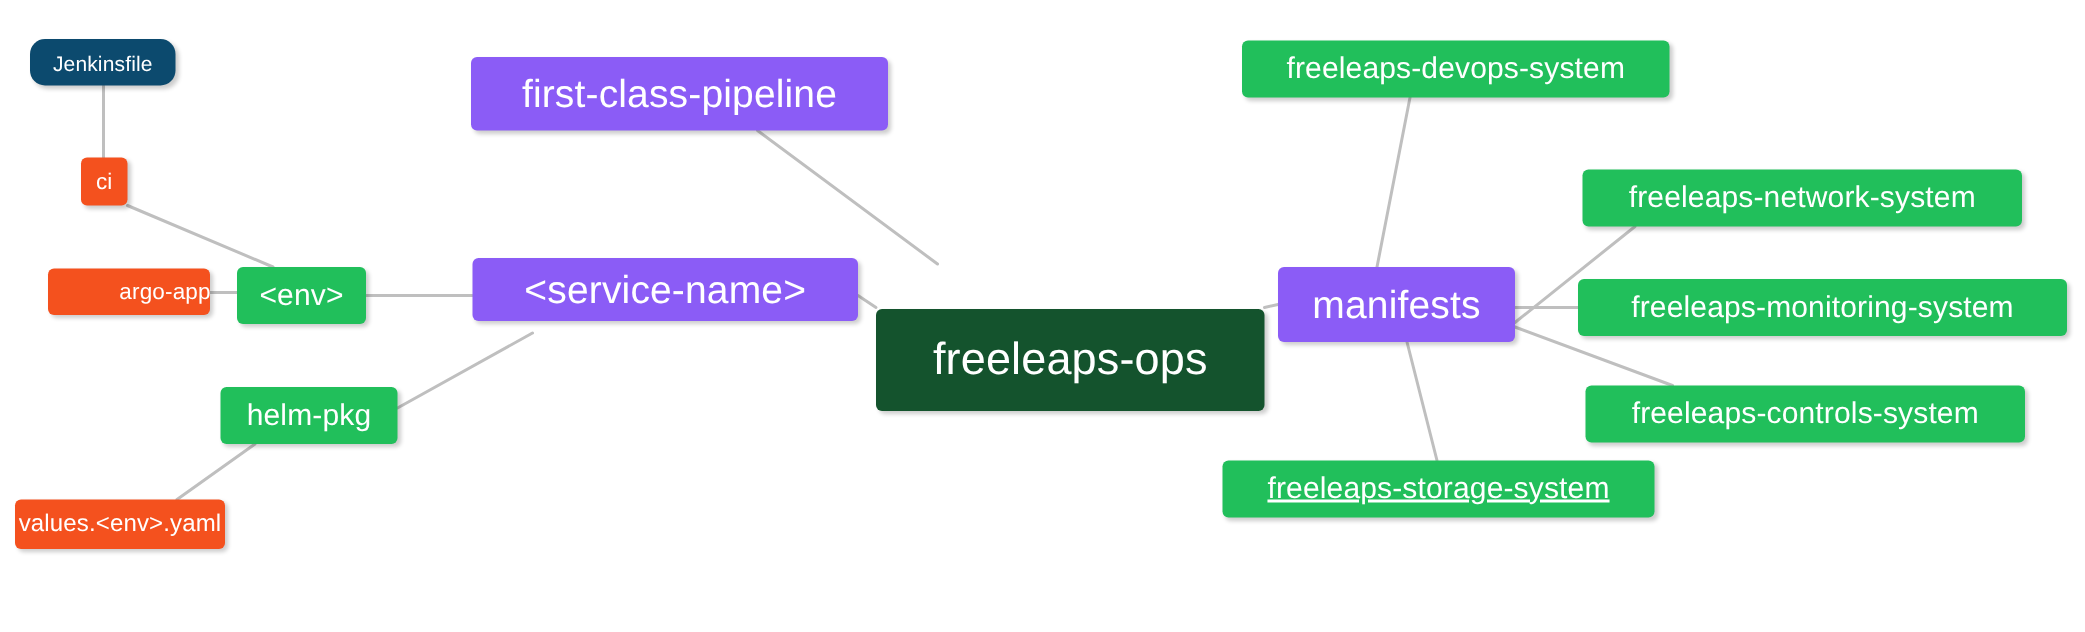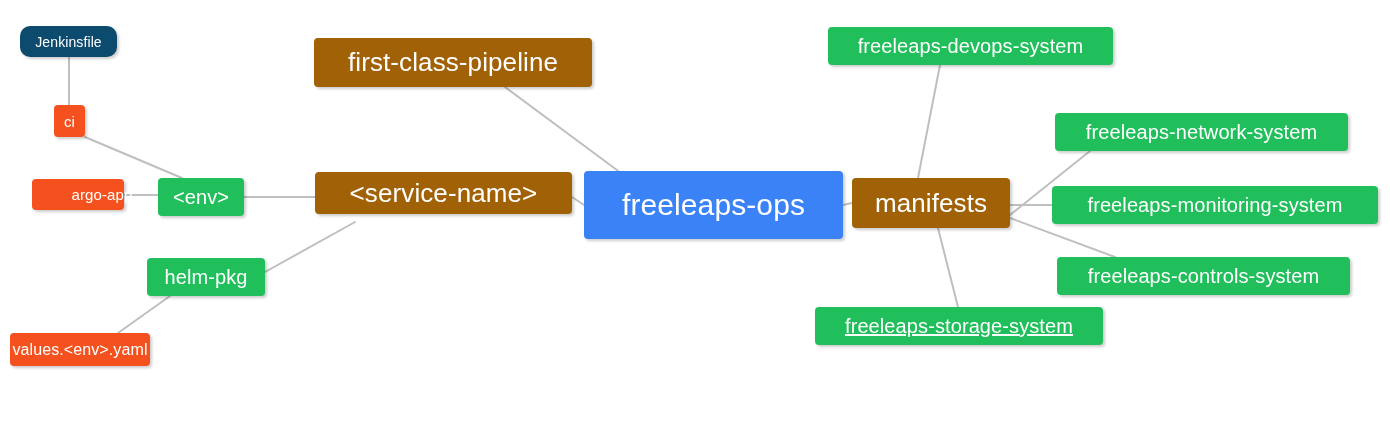--- a/index.html
+++ b/index.html
@@ -24,22 +24,22 @@
     box-sizing:border-box;
     display:flex;
     align-items:center;
     justify-content:center;
     border-radius:4px;
     color:#ffffff;
     white-space:nowrap;
     box-shadow:2px 2px 3px rgba(0,0,0,0.20);
     letter-spacing:0.1px;
   }
-  .n-root   {background:#3b82f6;}
-  .n-blue   {background:#a16207;}
+  .n-root   {background:#14532d;margin-top:35px;}
+  .n-blue   {background:#8b5cf6;}
   .n-green  {background:#21bf5b;}
   .n-red    {background:#f4511e;}
   .n-orange {background:#0c4a6e;border-radius:10px;}
 </style>
 </head>
 <body>
 
 <div id="mindmap">
   <svg id="edges" viewBox="0 0 1390 421">
       <line x1="584" y1="205" x2="572" y2="197" stroke="#bfbfbf" stroke-width="2" stroke-linecap="round"></line>
@@ -58,21 +58,21 @@
       <line x1="938" y1="228" x2="958" y2="307" stroke="#bfbfbf" stroke-width="2" stroke-linecap="round"></line>
     </svg>
   <div id="node-layer">
       <div class="node n-root" style="left: 584px; top: 171px; width: 259px; height: 68px; font-size: 30px;">freeleaps-ops</div>
       <div class="node n-blue" style="left: 315px; top: 172px; width: 257px; height: 42px; font-size: 26px;">&lt;service-name&gt;</div>
       <div class="node n-blue" style="left: 314px; top: 38px; width: 278px; height: 49px; font-size: 26px;">first-class-pipeline</div>
       <div class="node n-blue" style="left: 852px; top: 178px; width: 158px; height: 50px; font-size: 26px;">manifests</div>
       <div class="node n-green" style="left: 158px; top: 178px; width: 86px; height: 38px; font-size: 20px;">&lt;env&gt;</div>
       <div class="node n-green" style="left: 147px; top: 258px; width: 118px; height: 38px; font-size: 20px;">helm-pkg</div>
       <div class="node n-red" style="left: 54px; top: 105px; width: 31px; height: 32px; font-size: 15px;">ci</div>
-      <div class="node n-red" style="left: 32px; top: 179px; width: 92px; height: 31px; font-size: 15px; padding-left: 48px;">argo-app</div>
+      <div class="node n-red" style="left: 32px; top: 179px; width: 108px; height: 31px; font-size: 15px; padding-left: 48px;">argo-app</div>
       <div class="node n-red" style="left: 10px; top: 333px; width: 140px; height: 33px; font-size: 16px;">values.&lt;env&gt;.yaml</div>
       <div class="node n-orange" style="left: 20px; top: 26px; width: 97px; height: 31px; font-size: 14px;">Jenkinsfile</div>
       <div class="node n-green" style="left: 828px; top: 27px; width: 285px; height: 38px; font-size: 20px;">freeleaps-devops-system</div>
       <div class="node n-green" style="left: 1055px; top: 113px; width: 293px; height: 38px; font-size: 20px;">freeleaps-network-system</div>
       <div class="node n-green" style="left: 1052px; top: 186px; width: 326px; height: 38px; font-size: 20px;">freeleaps-monitoring-system</div>
       <div class="node n-green" style="left: 1057px; top: 257px; width: 293px; height: 38px; font-size: 20px;">freeleaps-controls-system</div>
       <div class="node n-green" style="left: 815px; top: 307px; width: 288px; height: 38px; font-size: 20px; text-decoration: underline;">freeleaps-storage-system</div>
     </div>
 </div>
 

